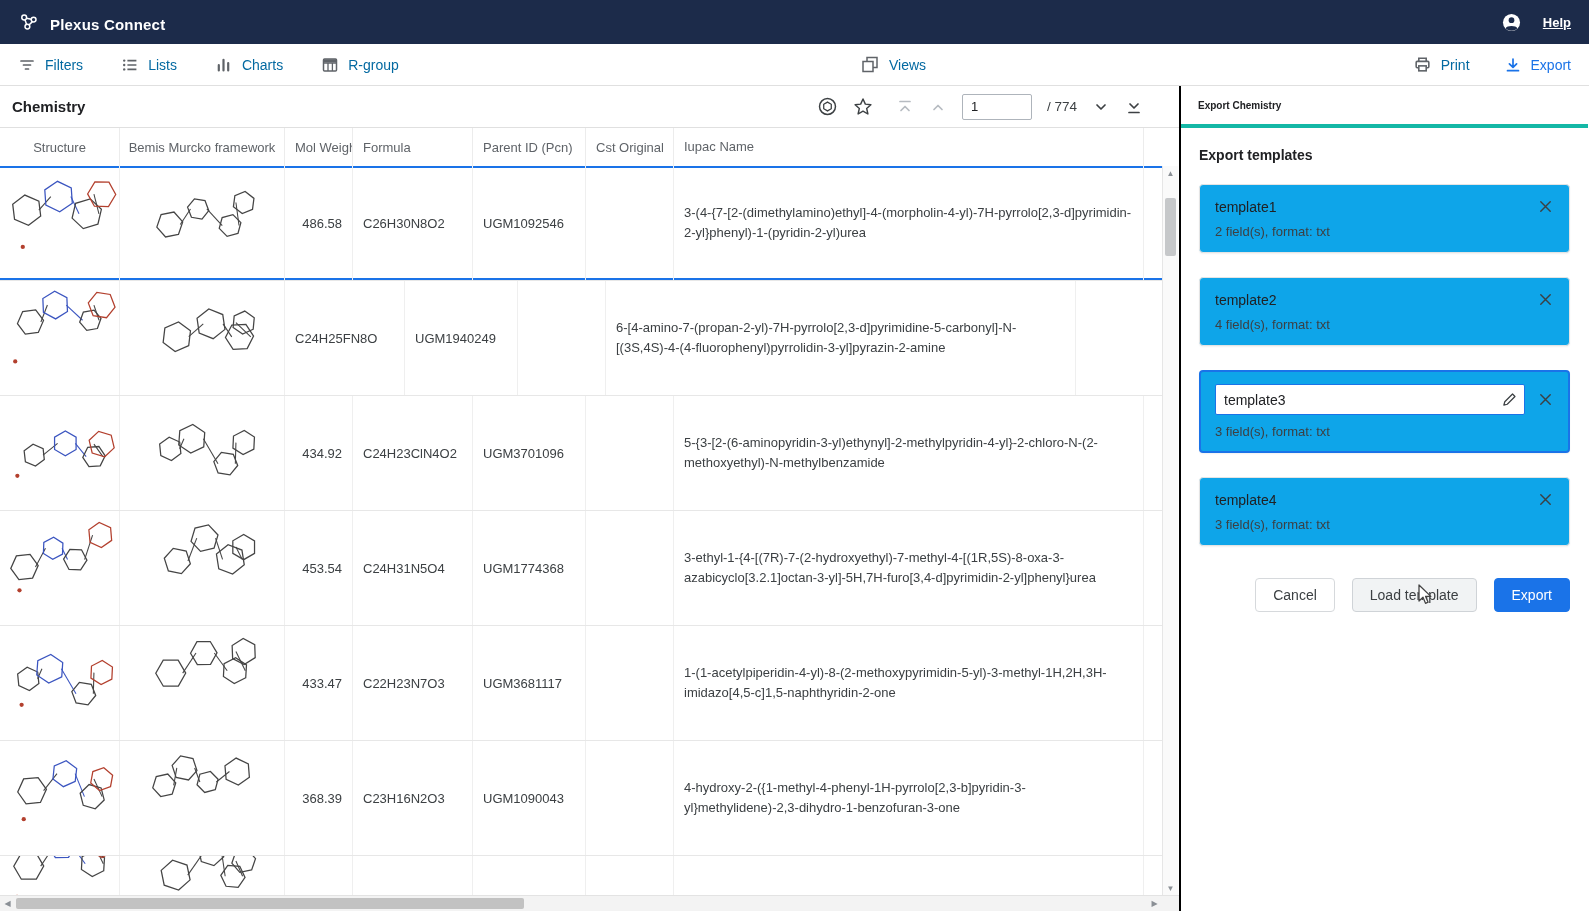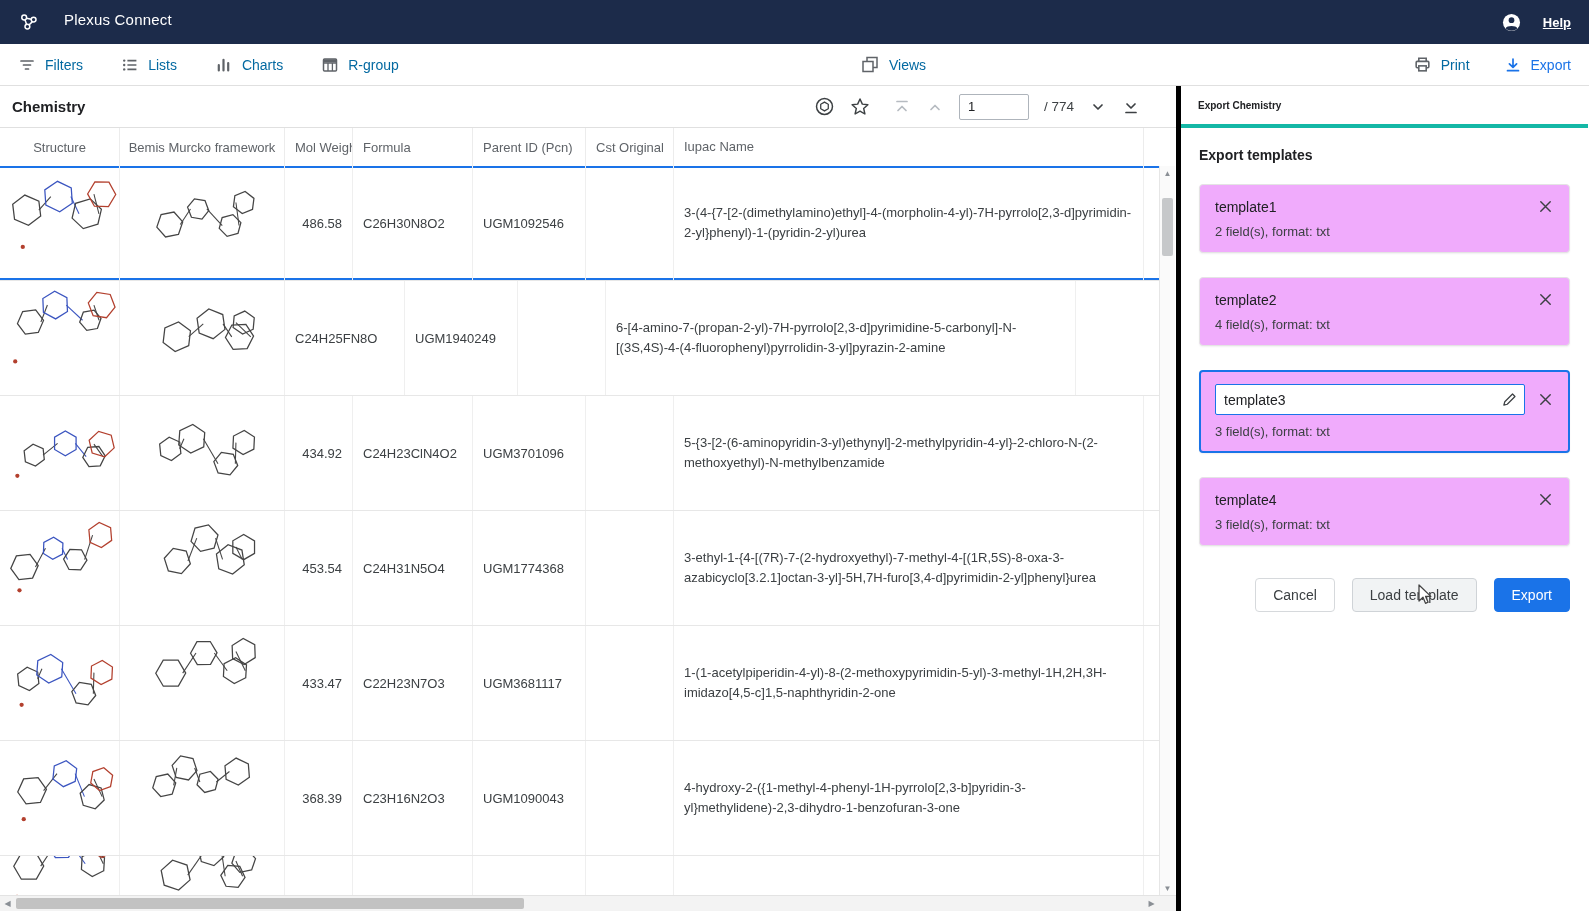--- a/index.html
+++ b/index.html
@@ -3,37 +3,37 @@
 <meta charset="utf-8">
 <style>
   *{box-sizing:border-box;margin:0;padding:0}
   html,body{width:1589px;height:911px;overflow:hidden;background:#fff;
     font-family:"Liberation Sans",sans-serif;color:#3c4043;font-size:14px}
   body{position:relative}
 
   
   .topbar{height:44px;background:#1c2b4a;color:#fff;display:flex;align-items:center;
     justify-content:space-between;padding:0 18px}
-  .brand{display:flex;align-items:flex-start;gap:24px;font-size:15px;font-weight:400;letter-spacing:.2px}
+  .brand{display:flex;align-items:flex-end;gap:10px;font-size:15px;font-weight:700;letter-spacing:.2px}
   .help{display:flex;align-items:center;gap:22px;font-size:13px;cursor:pointer}
   .help .label{text-decoration:underline;font-weight:700}
 
   
   .toolbar{height:42px;display:flex;align-items:center;border-bottom:1px solid #e0e0e0;
     padding:0 18px;position:relative;background:#fff}
   .tool{display:flex;align-items:center;gap:9px;margin-right:38px;font-size:14px;color:#0369a1;cursor:pointer}
   .tool svg{color:#5f6368;flex:none}
   .tool-views{position:absolute;left:860px;margin-right:0}
   .toolbar-right{margin-left:auto;display:flex;gap:34px}
   .tool-export{color:#1a73e8}
   .tool-export svg{color:#1a73e8}
 
   
   .content{display:flex;height:825px}
-  .grid{width:1181px;border-right:5px solid #000000;display:flex;flex-direction:column;position:relative}
+  .grid{width:1181px;border-right:2px solid #000000;display:flex;flex-direction:column;position:relative}
   .panel{width:407px;display:flex;flex-direction:column}
 
   
   .grid-header{height:42px;flex:none;display:flex;align-items:center;padding:0 12px;
     border-bottom:1px solid #e0e0e0}
   .grid-title{font-weight:700;font-size:15px;color:#202124}
   .pager{margin-left:auto;display:flex;align-items:center;gap:15px;padding-right:24px}
   .pager .icon-btn{display:flex;align-items:center;cursor:pointer;color:#3c4043}
   .pager .disabled{color:#b6bbc1}
   .page-input{width:70px;height:26px;border:1px solid #aeb4bb;border-radius:2px;
@@ -73,21 +73,21 @@
   .hscroll .track{flex:1;position:relative;height:100%}
   .hthumb{position:absolute;left:1px;top:2px;height:11px;width:508px;background:#c2c2c2;border-radius:2px}
   .hscroll .corner{width:17px;height:100%}
 
   
   .panel-header{height:42px;flex:none;display:flex;align-items:center;padding:0 17px;
     border-bottom:4px solid #14b8a6;font-weight:700;font-size:10px;color:#202124}
   .panel-body{padding:17px 18px;flex:1}
   .panel-sub{font-weight:700;font-size:14px;color:#202124;margin:2px 0 21px}
   .tpl-card{border:1px solid #e4e4e4;border-radius:4px;padding:13px 15px;margin-bottom:24px;
-    box-shadow:0 1px 2px rgba(0,0,0,.06);background:#f0abfc}
+    box-shadow:0 1px 2px rgba(0,0,0,.06);background:#0ea5e9}
   .tpl-card.editing{border:2px solid #1a73e8;padding:12px 14px}
   .tpl-top{display:flex;align-items:center;justify-content:space-between}
   .tpl-name{font-size:14px;color:#202124}
   .tpl-details{font-size:13px;color:#3c4043;margin-top:9px}
   .tpl-x{cursor:pointer;color:#3c4043;display:flex;align-items:center}
   .tpl-input-wrap{flex:1;position:relative;margin-right:12px}
   .tpl-input-wrap input{width:100%;height:31px;border:1px solid #1a73e8;border-radius:2px;
     padding:0 32px 0 8px;font-size:14px;font-family:inherit;color:#202124;outline:none}
   .pencil{position:absolute;right:7px;top:7px;color:#3c4043;cursor:pointer;line-height:0}
   .panel-buttons{display:flex;justify-content:flex-end;align-items:center;gap:17px;margin-top:32px}

